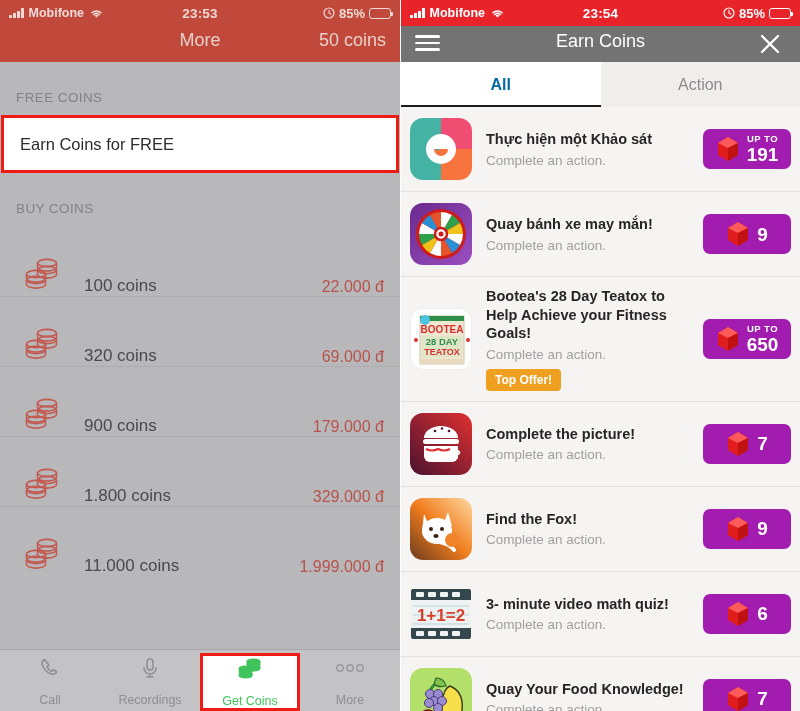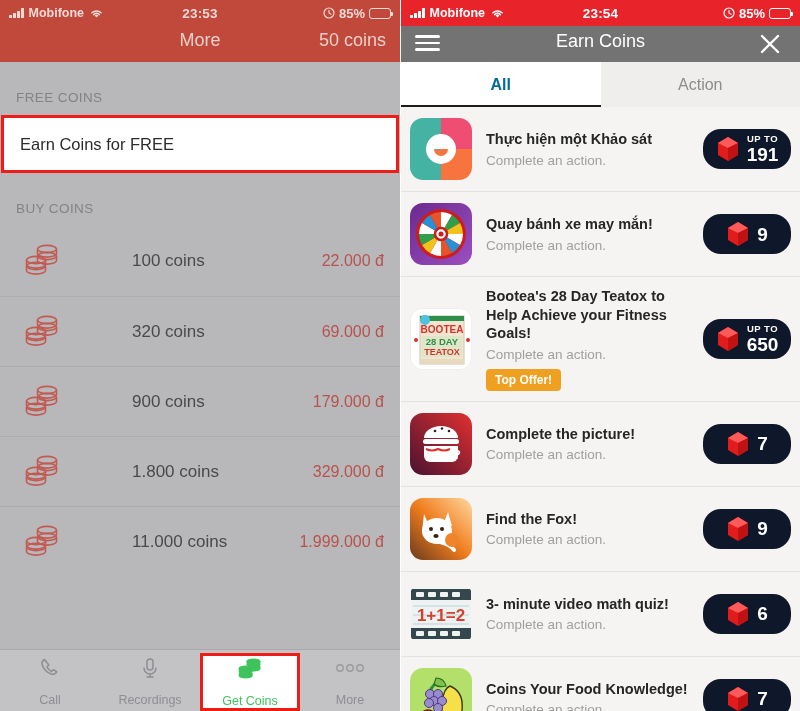--- a/index.html
+++ b/index.html
@@ -60,24 +60,23 @@
   }
   .l-free-row {
     background: #fff; border: 3px solid #ee1c15;
     margin: 0 1px; height: 58px;
     display: flex; align-items: center; padding-left: 16px;
   }
   .l-free-row-label { font-size: 16.5px; color: #2c2c2c; }
 
   .l-buy-list { margin-top: 0; }
   .l-buy-row {
-    height: 70px; display: flex; align-items: center;
+    height: 70px; display: flex; align-items: flex-end;
     padding: 0 16px 0 22px;
     border-top: 1px solid #adadb1;
-    gap: 48px;
   }
   .l-buy-row:first-child { border-top: none; }
   .coin-ico { width: 42px; flex: 0 0 42px; }
   .l-buy-name { flex: 1; padding-left: 20px; font-size: 17px; color: #4a4a4d; }
   .l-buy-price { font-size: 16px; color: #b8524c; }
 
   .l-tabbar {
     position: absolute; left:0; right:0; bottom: 0;
     height: 62px; background: #c3c3c6;
     border-top: 1px solid #a8a8ac;
@@ -154,21 +153,21 @@
   }
   .offer-sub { font-size: 13.5px; color: #a0a0a0; margin-top: 4px; }
   .offer-badge {
     display: inline-block; margin-top: 7px;
     background: #f0a020; color: #fff;
     font-size: 12px; font-weight: bold;
     padding: 4px 9px; border-radius: 4px;
   }
   .reward-btn {
     flex: 0 0 auto; min-width: 88px; height: 40px;
-    background: #0f172a; border-radius: 18px;
+    background: #a21caf; border-radius: 7px;
     display: flex; align-items: center; justify-content: center; gap: 7px;
     padding: 0 11px;
   }
   .gem { width: 24px; height: 26px; flex: 0 0 24px; }
   .reward-txt { display: flex; flex-direction: column; align-items: center; line-height: 1; }
   .reward-upto {
     font-size: 9.5px; color: #fff; font-weight: bold;
     letter-spacing: .5px; margin-bottom: 2px;
   }
   .reward-val { font-size: 19px; color: #fff; font-weight: bold; }
@@ -648,21 +647,21 @@
               <circle cx="24" cy="33" r="4.5"></circle>
                 <circle cx="32" cy="33" r="4.5"></circle>
               <circle cx="28" cy="40" r="4.5"></circle>
                 <circle cx="19" cy="35" r="4.5"></circle>
             </g>
             <circle cx="18" cy="51" r="9" fill="#e02a2a" stroke="#7a1010" stroke-width="1.3"></circle>
             <circle cx="34" cy="53" r="9" fill="#e02a2a" stroke="#7a1010" stroke-width="1.3"></circle>
           </svg>
         </div>
         <div class="offer-mid">
-          <div class="offer-title">Coins Your Food Knowledge!</div>
+          <div class="offer-title">Quay Your Food Knowledge!</div>
           <div class="offer-sub">Complete an action.</div>
         </div>
         <div class="reward-btn">
           <svg class="gem" viewBox="0 0 24 26">
             <polygon points="12,1 22,7 22,19 12,25 2,19 2,7" fill="#e01c1c"></polygon>
             <polygon points="12,1 22,7 12,12 2,7" fill="#ff5a5a"></polygon>
             <polygon points="12,12 22,7 22,19 12,25" fill="#c01212"></polygon>
           </svg>
           <span class="reward-txt">
             <span class="reward-val">7</span>

